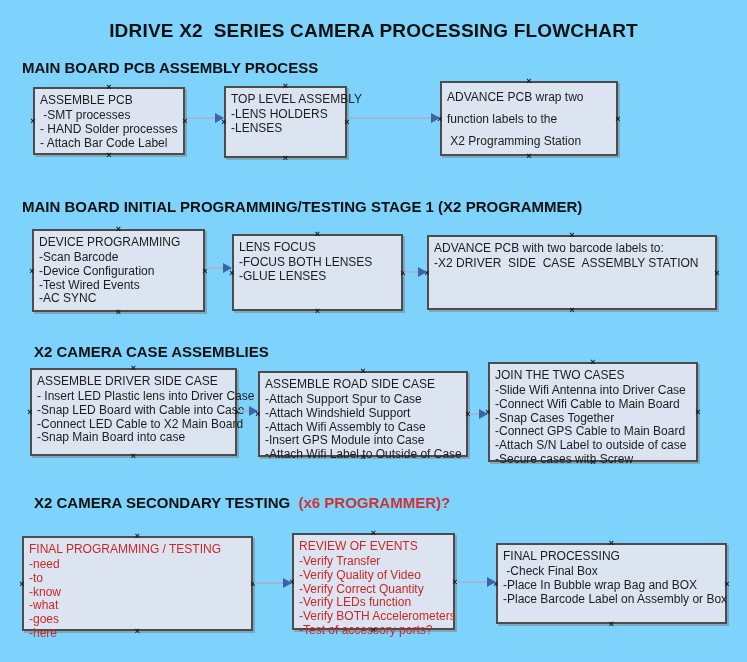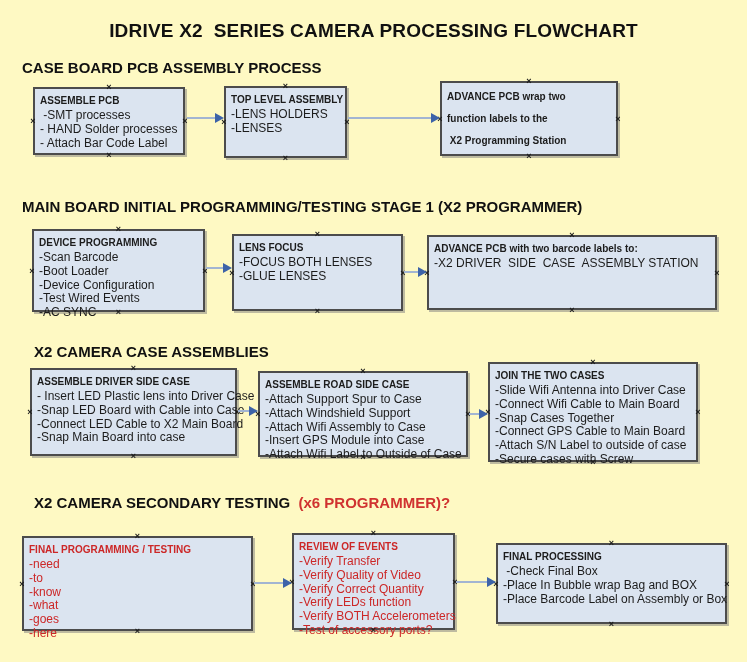--- a/index.html
+++ b/index.html
@@ -1,34 +1,34 @@
 <!DOCTYPE html>
 <html><head>
 <meta charset="utf-8">
 <style>
   html,body{margin:0;padding:0;background:#fff;}
   #canvas{
-    position:relative;width:747px;height:662px;background:#fef9c3;
+    position:relative;width:747px;height:662px;background:#7dd3fc;
     font-family:"Liberation Sans","DejaVu Sans",sans-serif;color:#1c1c1c;
     outline:1px solid #d8d8d8;overflow:hidden;
   }
   .title{
     position:absolute;top:20px;left:0;width:100%;text-align:center;
     font-size:19px;font-weight:bold;letter-spacing:.2px;white-space:pre;color:#111;
   }
   .sec{
     position:absolute;font-size:15px;font-weight:bold;white-space:pre;color:#111;
   }
   .sec .hsfx{color:#d03230;margin-top:20px;}
   .box{
     position:absolute;background:#dbe4f0;border:2px solid #4c4c4c;
     box-shadow:2px 2px 0 rgba(125,125,125,.5);
     padding:3px 5px;box-sizing:border-box;overflow:visible;
   }
-  .bt{font-size:10px;font-weight:bold;line-height:17px;white-space:pre;}
+  .bt{font-size:12px;font-weight:normal;line-height:17px;white-space:pre;}
   .spread .bt{line-height:22px;}
   .bi{font-size:12px;line-height:13.8px;white-space:pre;}
   .cp{
     position:absolute;font-size:9px;font-weight:bold;line-height:8px;
     color:#1a1a1a;width:8px;height:8px;text-align:center;pointer-events:none;
   }
   .cp-t{top:-6px;left:50%;margin-left:-4px;}
   .cp-b{bottom:-6px;left:50%;margin-left:-4px;}
   .cp-l{left:-6px;top:50%;margin-top:-4px;}
   .cp-r{right:-6px;top:50%;margin-top:-4px;}
@@ -40,21 +40,21 @@
     border-left:9px solid #3d63a8;border-top:5px solid transparent;border-bottom:5px solid transparent;
   }
 </style>
 </head>
 <body>
 
 <div id="canvas">
 
   <div class="title">IDRIVE X2  SERIES CAMERA PROCESSING FLOWCHART</div>
 
-  <div class="sec" style="left:22px;top:59px"><span>CASE BOARD PCB ASSEMBLY PROCESS</span></div>
+  <div class="sec" style="left:22px;top:59px"><span>MAIN BOARD PCB ASSEMBLY PROCESS</span></div>
   <div class="sec" style="left:22px;top:198px"><span>MAIN BOARD INITIAL PROGRAMMING/TESTING STAGE 1 (X2 PROGRAMMER)</span></div>
   <div class="sec" style="left:34px;top:343px"><span>X2 CAMERA CASE ASSEMBLIES</span></div>
   <div class="sec" style="left:34px;top:494px"><span>X2 CAMERA SECONDARY TESTING  </span><span class="hsfx">(x6 PROGRAMMER)?</span></div>
 
   <div class="box" style="left:33px;top:87px;width:152px;height:68px">
       <div class="bt">ASSEMBLE PCB</div>
       <div class="bi"> -SMT processes</div>
       <div class="bi">- HAND Solder processes</div>
       <div class="bi">- Attach Bar Code Label</div>
       <span class="cp cp-t">×</span>
@@ -77,21 +77,20 @@
       <div class="bt"> X2 Programming Station</div>
       <span class="cp cp-t">×</span>
       <span class="cp cp-b">×</span>
       <span class="cp cp-l">×</span>
       <span class="cp cp-r">×</span>
     </div>
 
   <div class="box" style="left:32px;top:229px;width:173px;height:83px">
       <div class="bt">DEVICE PROGRAMMING</div>
       <div class="bi">-Scan Barcode</div>
-      <div class="bi">-Boot Loader</div>
       <div class="bi">-Device Configuration</div>
       <div class="bi">-Test Wired Events</div>
       <div class="bi">-AC SYNC</div>
       <span class="cp cp-t">×</span>
       <span class="cp cp-b">×</span>
       <span class="cp cp-l">×</span>
       <span class="cp cp-r">×</span>
     </div>
   <div class="box" style="left:232px;top:234px;width:171px;height:77px">
       <div class="bt">LENS FOCUS</div>

